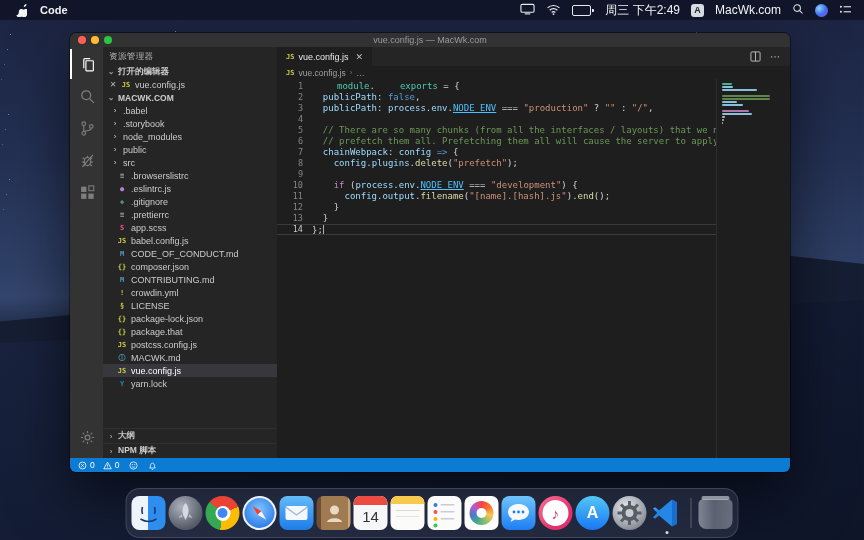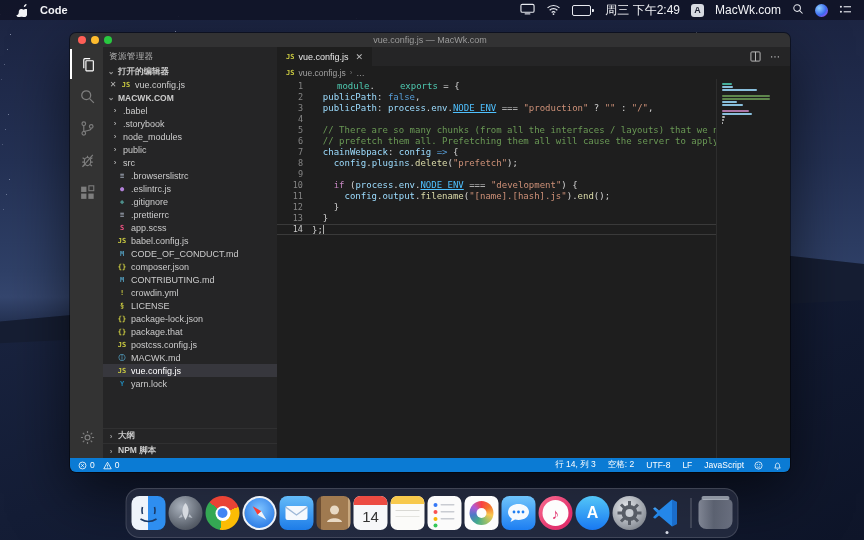--- a/index.html
+++ b/index.html
@@ -466,28 +466,20 @@
       </span>
       <span class="sb-prob">
         <svg viewBox="0 0 12 12">
             <path d="M6 1.6 11 10.4H1Z" fill="none" stroke="#fff" stroke-width="1.1"></path>
             <line x1="6" y1="4.8" x2="6" y2="7.4" stroke="#fff" stroke-width="1.1"></line>
             <circle cx="6" cy="8.9" r=".6" fill="#fff"></circle>
           </svg>
         <span>0</span>
       </span>
     </div>
-    <div class="sb-right" id="sb-right">
-
-    <span>行 14, 列 3</span>
-        <span>空格: 2</span>
-        <span>UTF-8</span>
-        <span>LF</span>
-        <span>JavaScript</span>
-      </div>
     <span class="sb-prob">
       <svg viewBox="0 0 12 12">
           <circle cx="6" cy="6" r="4.8" fill="none" stroke="#fff" stroke-width="1"></circle>
           <circle cx="4.3" cy="4.8" r=".7" fill="#fff"></circle>
           <circle cx="7.7" cy="4.8" r=".7" fill="#fff"></circle>
           <path d="M3.8 7.2c1.4 1.6 3 1.6 4.4 0" fill="none" stroke="#fff" stroke-width="1"></path>
         </svg>
     </span>
     <span class="sb-prob">
       <svg viewBox="0 0 12 12">

